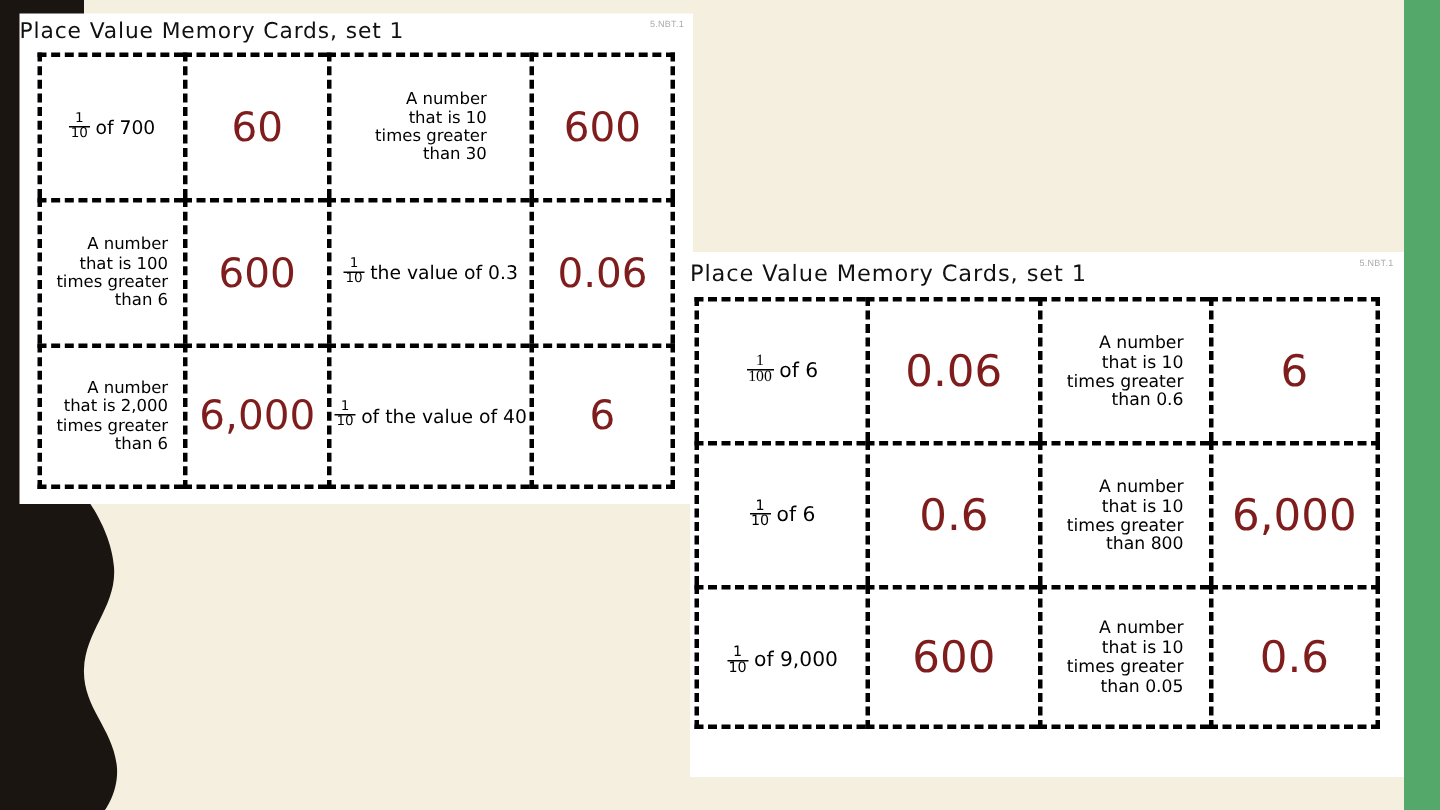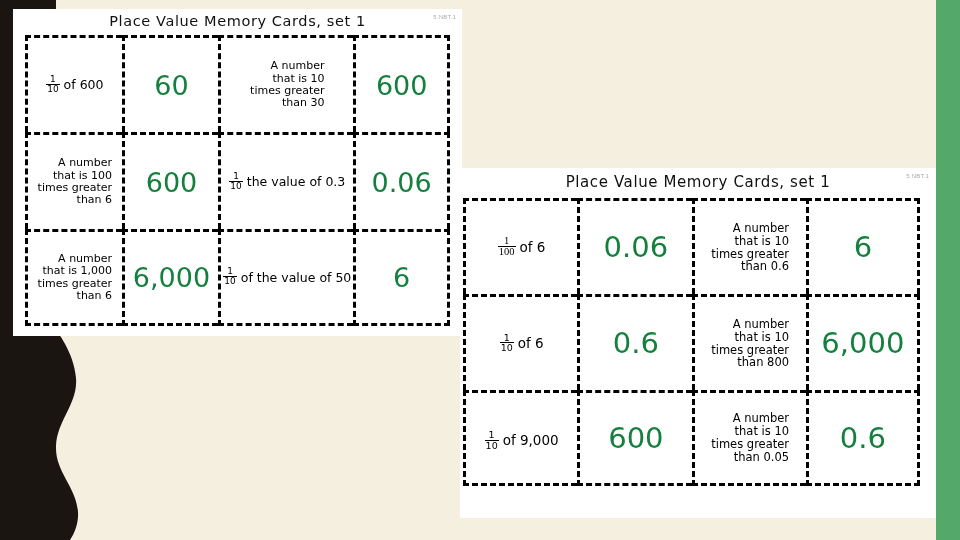--- a/index.html
+++ b/index.html
@@ -39,21 +39,21 @@
     background: #54A96A;
   }
 
   
   .sheet {
     position: absolute;
     background: #FFFFFF;
     box-sizing: border-box;
   }
   .sheet-title {
-    text-align: center;
+    text-align: left;
     color: #111111;
     font-family: "DejaVu Sans", sans-serif;
     letter-spacing: 0.6px;
     white-space: nowrap;
   }
   .sheet-code {
     position: absolute;
     color: #8d8d8d;
     font-family: "Liberation Sans", sans-serif;
     white-space: nowrap;
@@ -82,21 +82,21 @@
   .grid .cell:nth-child(n+9) { border-bottom: 3px dashed #000; }
 
   .clue {
     font-family: "DejaVu Sans", sans-serif;
     color: #000;
     line-height: 1.12;
     text-align: right;
   }
   .answer {
     font-family: "DejaVu Sans", sans-serif;
-    color: #15803d;
+    color: #7f1d1d;
     font-weight: 400;
     line-height: 1;
     white-space: nowrap;
   }
   .frac-line {
     display: inline-flex;
     align-items: center;
     gap: 4px;
     white-space: nowrap;
   }
@@ -177,21 +177,21 @@
   <div class="sheet" id="sheet-1">
     <div class="sheet-title">Place Value Memory Cards, set 1</div>
     <div class="sheet-code">5.NBT.1</div>
     <div class="grid">
         <div class="cell">
           <div class="frac-line clue">
             <span class="frac">
               <span class="num">1</span>
               <span class="den">10</span>
             </span>
-            <span>of 600</span>
+            <span>of 700</span>
           </div>
         </div>
         <div class="cell">
           <div class="answer">60</div>
         </div>
         <div class="cell">
           <div class="clue">
             <div>A number</div>
             <div>that is 10</div>
             <div>times greater</div>
@@ -220,35 +220,35 @@
             </span>
             <span>the value of 0.3</span>
           </div>
         </div>
         <div class="cell">
           <div class="answer">0.06</div>
         </div>
         <div class="cell">
           <div class="clue">
             <div>A number</div>
-            <div>that is 1,000</div>
+            <div>that is 2,000</div>
             <div>times greater</div>
             <div>than 6</div>
           </div>
         </div>
         <div class="cell">
           <div class="answer">6,000</div>
         </div>
         <div class="cell">
           <div class="frac-line clue">
             <span class="frac">
               <span class="num">1</span>
               <span class="den">10</span>
             </span>
-            <span>of the value of 50</span>
+            <span>of the value of 40</span>
           </div>
         </div>
         <div class="cell">
           <div class="answer">6</div>
         </div>
       </div>
   </div>
 
   <div class="sheet" id="sheet-2">
     <div class="sheet-title">Place Value Memory Cards, set 1</div>

